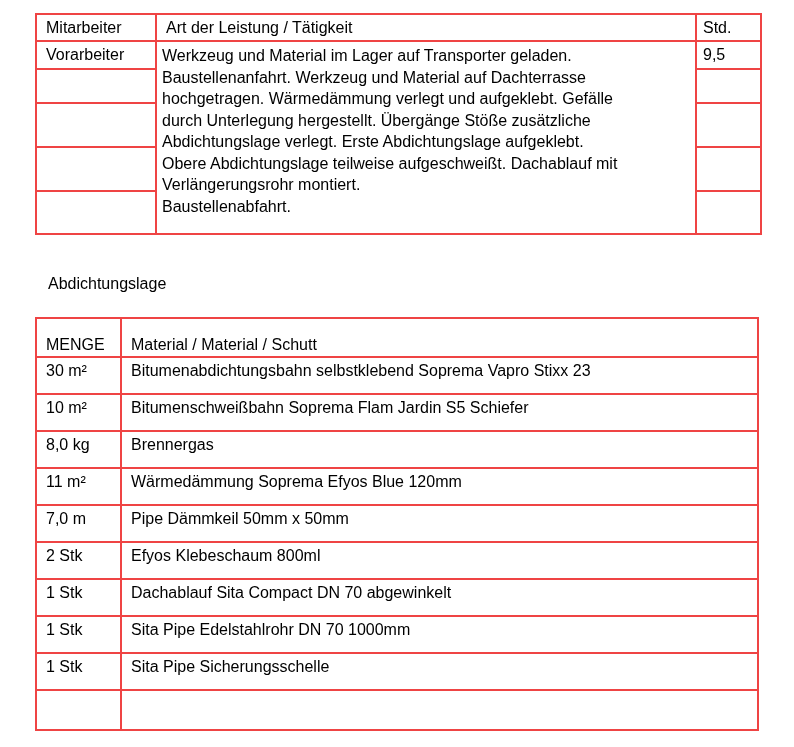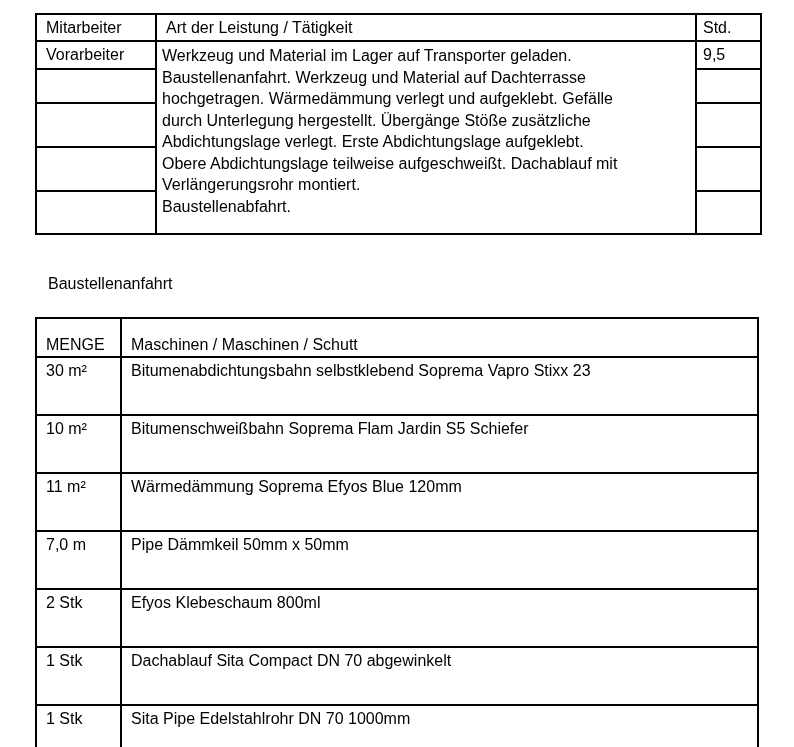--- a/index.html
+++ b/index.html
@@ -15,21 +15,21 @@
     color: #000000;
   }
   .doc { position: absolute; inset: 0; width: 794px; height: 747px; background: #ffffff; }
 
   table {
     border-collapse: collapse;
     table-layout: fixed;
     position: absolute;
   }
   td, th {
-    border: 2px solid #000000;
+    border: 2px solid #ef4444;
     font-size: 16px;
     font-weight: normal;
     text-align: left;
     vertical-align: top;
     padding: 2px 4px 2px 9px;
     line-height: 21px;
     overflow: hidden;
   }
 
   
@@ -56,21 +56,21 @@
     left: 48px; top: 274px;
     font-size: 16px;
     line-height: 20px;
   }
 
   
   #material-table { left: 35px; top: 317px; width: 722px; }
   #material-table .col-menge    { width: 85px; }
   #material-table .col-material { width: 637px; }
   #material-table tr.hdr { height: 21px; }
-  #material-table tr.row { height: 58px; margin-top: 44px; }
+  #material-table tr.row { height: 37px; margin-top: 44px; }
   #material-table tr.hdr td { padding-top: 15px; padding-bottom: 1px; }
   #material-table tr.partial { height: 40px; }
 </style>
 </head>
 <body>
 
 <div class="doc">
 
   <table id="work-table">
     <colgroup>
@@ -108,39 +108,43 @@
       <td></td>
       <td class="std-cell"></td>
     </tr>
     <tr class="r5">
       <td></td>
       <td class="std-cell"></td>
     </tr>
   </tbody>
     </table>
 
-  <div class="section-heading">Baustellenanfahrt</div>
+  <div class="section-heading">Abdichtungslage</div>
 
   <table id="material-table">
     <colgroup>
       <col class="col-menge">
       <col class="col-material">
     </colgroup>
     <tbody>
         <tr class="hdr">
       <td>MENGE</td>
-      <td>Maschinen / Maschinen / Schutt</td>
+      <td>Material / Material / Schutt</td>
     </tr>
     <tr class="row">
       <td>30 m²</td>
       <td>Bitumenabdichtungsbahn selbstklebend Soprema Vapro Stixx 23</td>
     </tr>
     <tr class="row">
       <td>10 m²</td>
       <td>Bitumenschweißbahn Soprema Flam Jardin S5 Schiefer</td>
+    </tr>
+    <tr class="row">
+      <td>8,0 kg</td>
+      <td>Brennergas</td>
     </tr>
     <tr class="row">
       <td>11 m²</td>
       <td>Wärmedämmung Soprema Efyos Blue 120mm</td>
     </tr>
     <tr class="row">
       <td>7,0 m</td>
       <td>Pipe Dämmkeil 50mm x 50mm</td>
     </tr>
     <tr class="row">

